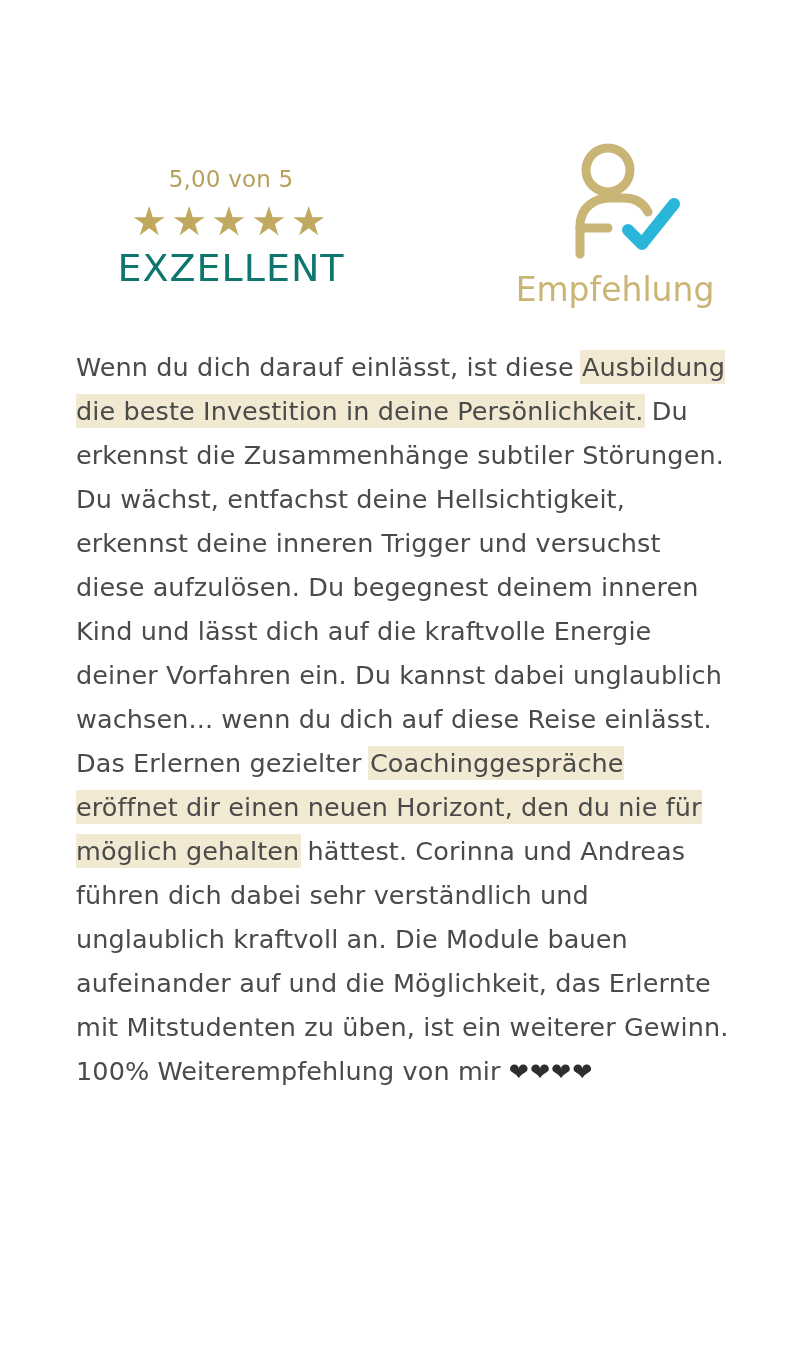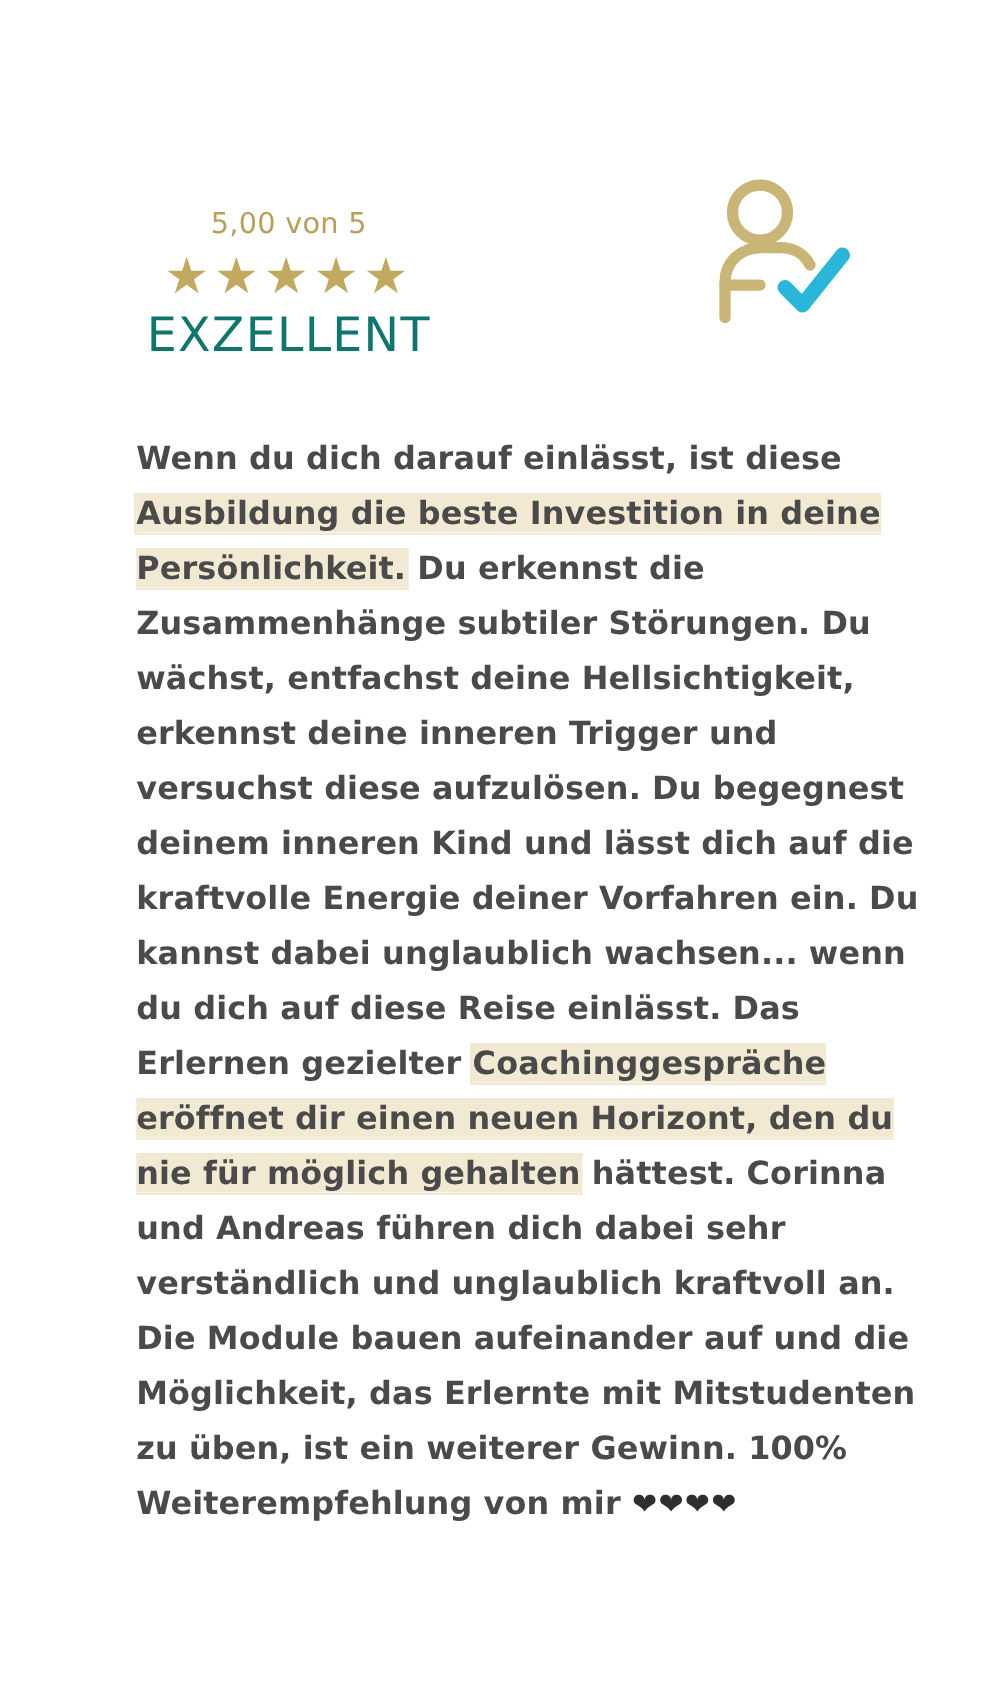--- a/index.html
+++ b/index.html
@@ -84,23 +84,22 @@
 
   
   .review-text {
     position: absolute;
     left: 76px;
     top: 345px;
     width: 655px;
     font-size: 25.5px;
     line-height: 44px;
     color: #4a4a4a;
-    font-weight: 700;
+    font-weight: 400;
     letter-spacing: 0.1px;
-    margin-left: 33px;
   }
   .hl {
     background: #f2e9d2;
     box-shadow: 0 0 0 2px #f2e9d2;
   }
   .hearts {
     color: #2e2e2e;
     font-size: 24px;
     letter-spacing: 1px;
   }
@@ -118,20 +117,21 @@
       <div class="rating-word">EXZELLENT</div>
     </div>
 
     <div class="recommend-block">
       <svg class="recommend-icon" viewBox="0 0 130 120" aria-hidden="true">
         <circle cx="58" cy="28" r="22" fill="none" stroke="#c9b575" stroke-width="9"></circle>
         <path d="M30 112 V84 C30 66 44 56 60 56 H74 C86 56 94 62 98 70" fill="none" stroke="#c9b575" stroke-width="9" stroke-linecap="round" stroke-linejoin="round"></path>
         <path d="M30 86 H58" fill="none" stroke="#c9b575" stroke-width="9" stroke-linecap="round"></path>
         <path d="M78 88 L92 102 L124 62" fill="none" stroke="#29b6d8" stroke-width="12" stroke-linecap="round" stroke-linejoin="round"></path>
       </svg>
+      <div class="recommend-label">Empfehlung</div>
     </div>
 
   </div>
 
   <div class="review-text">
     <span>Wenn du dich darauf einlässt, ist diese </span><span class="hl">Ausbildung die beste Investition in deine Persönlichkeit.</span><span> Du erkennst die Zusammenhänge subtiler Störungen. Du wächst, entfachst deine Hellsichtigkeit, erkennst deine inneren Trigger und versuchst diese aufzulösen. Du begegnest deinem inneren Kind und lässt dich auf die kraftvolle Energie deiner Vorfahren ein. Du kannst dabei unglaublich wachsen... wenn du dich auf diese Reise einlässt. Das Erlernen gezielter </span><span class="hl">Coachinggespräche eröffnet dir einen neuen Horizont, den du nie für möglich gehalten</span><span> hättest. Corinna und Andreas führen dich dabei sehr verständlich und unglaublich kraftvoll an. Die Module bauen aufeinander auf und die Möglichkeit, das Erlernte mit Mitstudenten zu üben, ist ein weiterer Gewinn. 100% Weiterempfehlung von mir </span><span class="hearts">❤❤❤❤</span>
   </div>
 
 </div>
 

